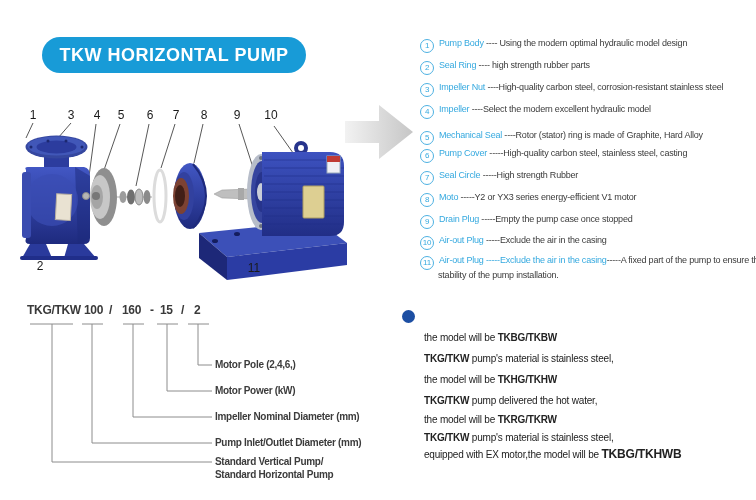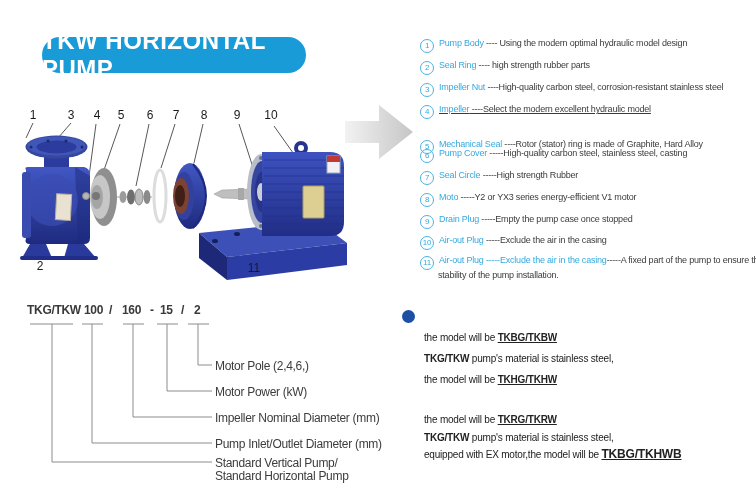--- a/index.html
+++ b/index.html
@@ -2,47 +2,47 @@
 <html><head>
 <meta charset="utf-8">
 <style>
   html,body{margin:0;padding:0;}
   #page{position:relative;width:756px;height:500px;background:#ffffff;overflow:hidden;
         font-family:"Liberation Sans",sans-serif;}
 
   
   .banner{position:absolute;left:42px;top:37px;width:264px;height:36px;background:#189bd7;
           border-radius:18px;display:flex;align-items:center;justify-content:center;}
-  .banner span{color:#ffffff;font-weight:bold;font-size:24px;letter-spacing:.5px;}
+  .banner span{color:#ffffff;font-weight:bold;font-size:18px;letter-spacing:.5px;}
 
   
   .num{position:absolute;width:16px;text-align:center;font-size:12px;color:#1a1a1a;}
 
   
   .plist{position:absolute;left:420px;top:30px;width:336px;}
   .pitem{position:absolute;left:0;font-size:9px;letter-spacing:-0.2px;color:#3b3b3b;
          white-space:nowrap;line-height:10px;}
   .pitem.wrap{white-space:normal;width:330px;padding-left:18px;text-indent:-18px;}
   .cnum{display:inline-flex;align-items:center;justify-content:center;width:12px;height:12px;
         border:1px solid #4db1e2;border-radius:50%;color:#35a9df;font-size:8px;
         margin-right:5px;vertical-align:-2px;text-indent:0;}
   .pname{color:#35a9df;}
   .pdesc{color:#3b3b3b;}
 
   
   .mseg{position:absolute;font-size:12px;font-weight:bold;color:#3a3a3a;letter-spacing:-0.3px;}
-  .mlabel{position:absolute;font-size:12px;font-weight:normal;letter-spacing:-0.3px;color:#3c3c3c;}
+  .mlabel{position:absolute;font-size:10px;font-weight:bold;letter-spacing:-0.3px;color:#3c3c3c;}
 
   
   .vdot{position:absolute;left:402px;top:310px;width:13px;height:13px;border-radius:50%;
         background:#1d4fa3;}
   .vline{position:absolute;left:424px;font-size:10px;letter-spacing:-0.2px;color:#222222;
          white-space:nowrap;}
   .vhead{font-weight:bold;}
-  .vmodel{font-weight:bold;text-decoration:underline;}
+  .vmodel{font-weight:bold;}
   .vline.big .vmodel{font-size:12px;}
 
   svg{position:absolute;left:0;top:0;}
 </style>
 </head>
 <body>
 
 <div id="page">
 
   <div class="banner">
@@ -180,22 +180,22 @@
   <div class="num" style="left:196px;top:108px;">8</div>
   <div class="num" style="left:229px;top:108px;">9</div>
   <div class="num" style="left:263px;top:108px;">10</div>
   <div class="num" style="left:32px;top:259px;">2</div>
   <div class="num" style="left:246px;top:261px;">11</div>
 
   <div class="plist">
     <div class="pitem" style="top:8px;"><span class="cnum">1</span><span class="pname">Pump Body</span><span class="pdesc"> ---- Using the modern optimal hydraulic model design</span></div>
     <div class="pitem" style="top:30px;"><span class="cnum">2</span><span class="pname">Seal Ring</span><span class="pdesc"> ---- high strength rubber parts</span></div>
     <div class="pitem" style="top:52px;"><span class="cnum">3</span><span class="pname">Impeller Nut</span><span class="pdesc"> ----High-quality carbon steel, corrosion-resistant stainless steel</span></div>
-    <div class="pitem" style="top:74px;text-decoration:underline;"><span class="cnum">4</span><span class="pname">Impeller</span><span class="pdesc"> ----Select the modern excellent hydraulic model</span></div>
-    <div class="pitem" style="top:109px;"><span class="cnum">5</span><span class="pname">Mechanical Seal</span><span class="pdesc"> ----Rotor (stator) ring is made of Graphite, Hard Alloy</span></div>
+    <div class="pitem" style="top:74px;"><span class="cnum">4</span><span class="pname">Impeller</span><span class="pdesc"> ----Select the modern excellent hydraulic model</span></div>
+    <div class="pitem" style="top:100px;"><span class="cnum">5</span><span class="pname">Mechanical Seal</span><span class="pdesc"> ----Rotor (stator) ring is made of Graphite, Hard Alloy</span></div>
     <div class="pitem" style="top:118px;"><span class="cnum">6</span><span class="pname">Pump Cover</span><span class="pdesc"> -----High-quality carbon steel, stainless steel, casting</span></div>
     <div class="pitem" style="top:140px;"><span class="cnum">7</span><span class="pname">Seal Circle</span><span class="pdesc"> -----High strength Rubber</span></div>
     <div class="pitem" style="top:162px;"><span class="cnum">8</span><span class="pname">Moto</span><span class="pdesc"> -----Y2 or YX3 series energy-efficient V1 motor</span></div>
     <div class="pitem" style="top:184px;"><span class="cnum">9</span><span class="pname">Drain Plug</span><span class="pdesc"> -----Empty the pump case once stopped</span></div>
     <div class="pitem" style="top:205px;text-align:center;"><span class="cnum">10</span><span class="pname">Air-out Plug</span><span class="pdesc"> -----Exclude the air in the casing</span></div>
     <div class="pitem wrap" style="top:225px;"><span class="cnum">11</span><span class="pname">Air-out Plug -----Exclude the air in the casing</span><span class="pdesc">-----A fixed part of the pump to ensure the stability of the pump installation.</span></div>
   </div>
 
   <div class="mseg" style="left:27px;top:303px;">TKG/TKW</div>
   <div class="mseg" style="left:84px;top:303px;">100</div>
@@ -210,17 +210,18 @@
   <div class="mlabel" style="left:215px;top:385px;">Motor Power (kW)</div>
   <div class="mlabel" style="left:215px;top:411px;">Impeller Nominal Diameter (mm)</div>
   <div class="mlabel" style="left:215px;top:437px;">Pump Inlet/Outlet Diameter (mm)</div>
   <div class="mlabel" style="left:215px;top:456px;">Standard Vertical Pump/</div>
   <div class="mlabel" style="left:215px;top:469px;">Standard Horizontal Pump</div>
 
   <div class="vdot"></div>
   <div class="vline" style="top:332px;"><span class="vhead"></span><span>the model will be </span><span class="vmodel">TKBG/TKBW</span></div>
   <div class="vline" style="top:353px;"><span class="vhead">TKG/TKW</span><span> pump's material is stainless steel,</span><span class="vmodel"></span></div>
   <div class="vline" style="top:374px;"><span class="vhead"></span><span>the model will be </span><span class="vmodel">TKHG/TKHW</span></div>
+  <div class="vline" style="top:395px;"><span class="vhead">TKG/TKW</span><span> pump delivered the hot water,</span><span class="vmodel"></span></div>
   <div class="vline" style="top:414px;"><span class="vhead"></span><span>the model will be </span><span class="vmodel">TKRG/TKRW</span></div>
   <div class="vline" style="top:432px;"><span class="vhead">TKG/TKW</span><span> pump's material is stainless steel,</span><span class="vmodel"></span></div>
   <div class="vline big" style="top:447px;"><span class="vhead"></span><span>equipped with EX motor,the model will be </span><span class="vmodel">TKBG/TKHWB</span></div>
 
 </div>
 
 </body></html>

